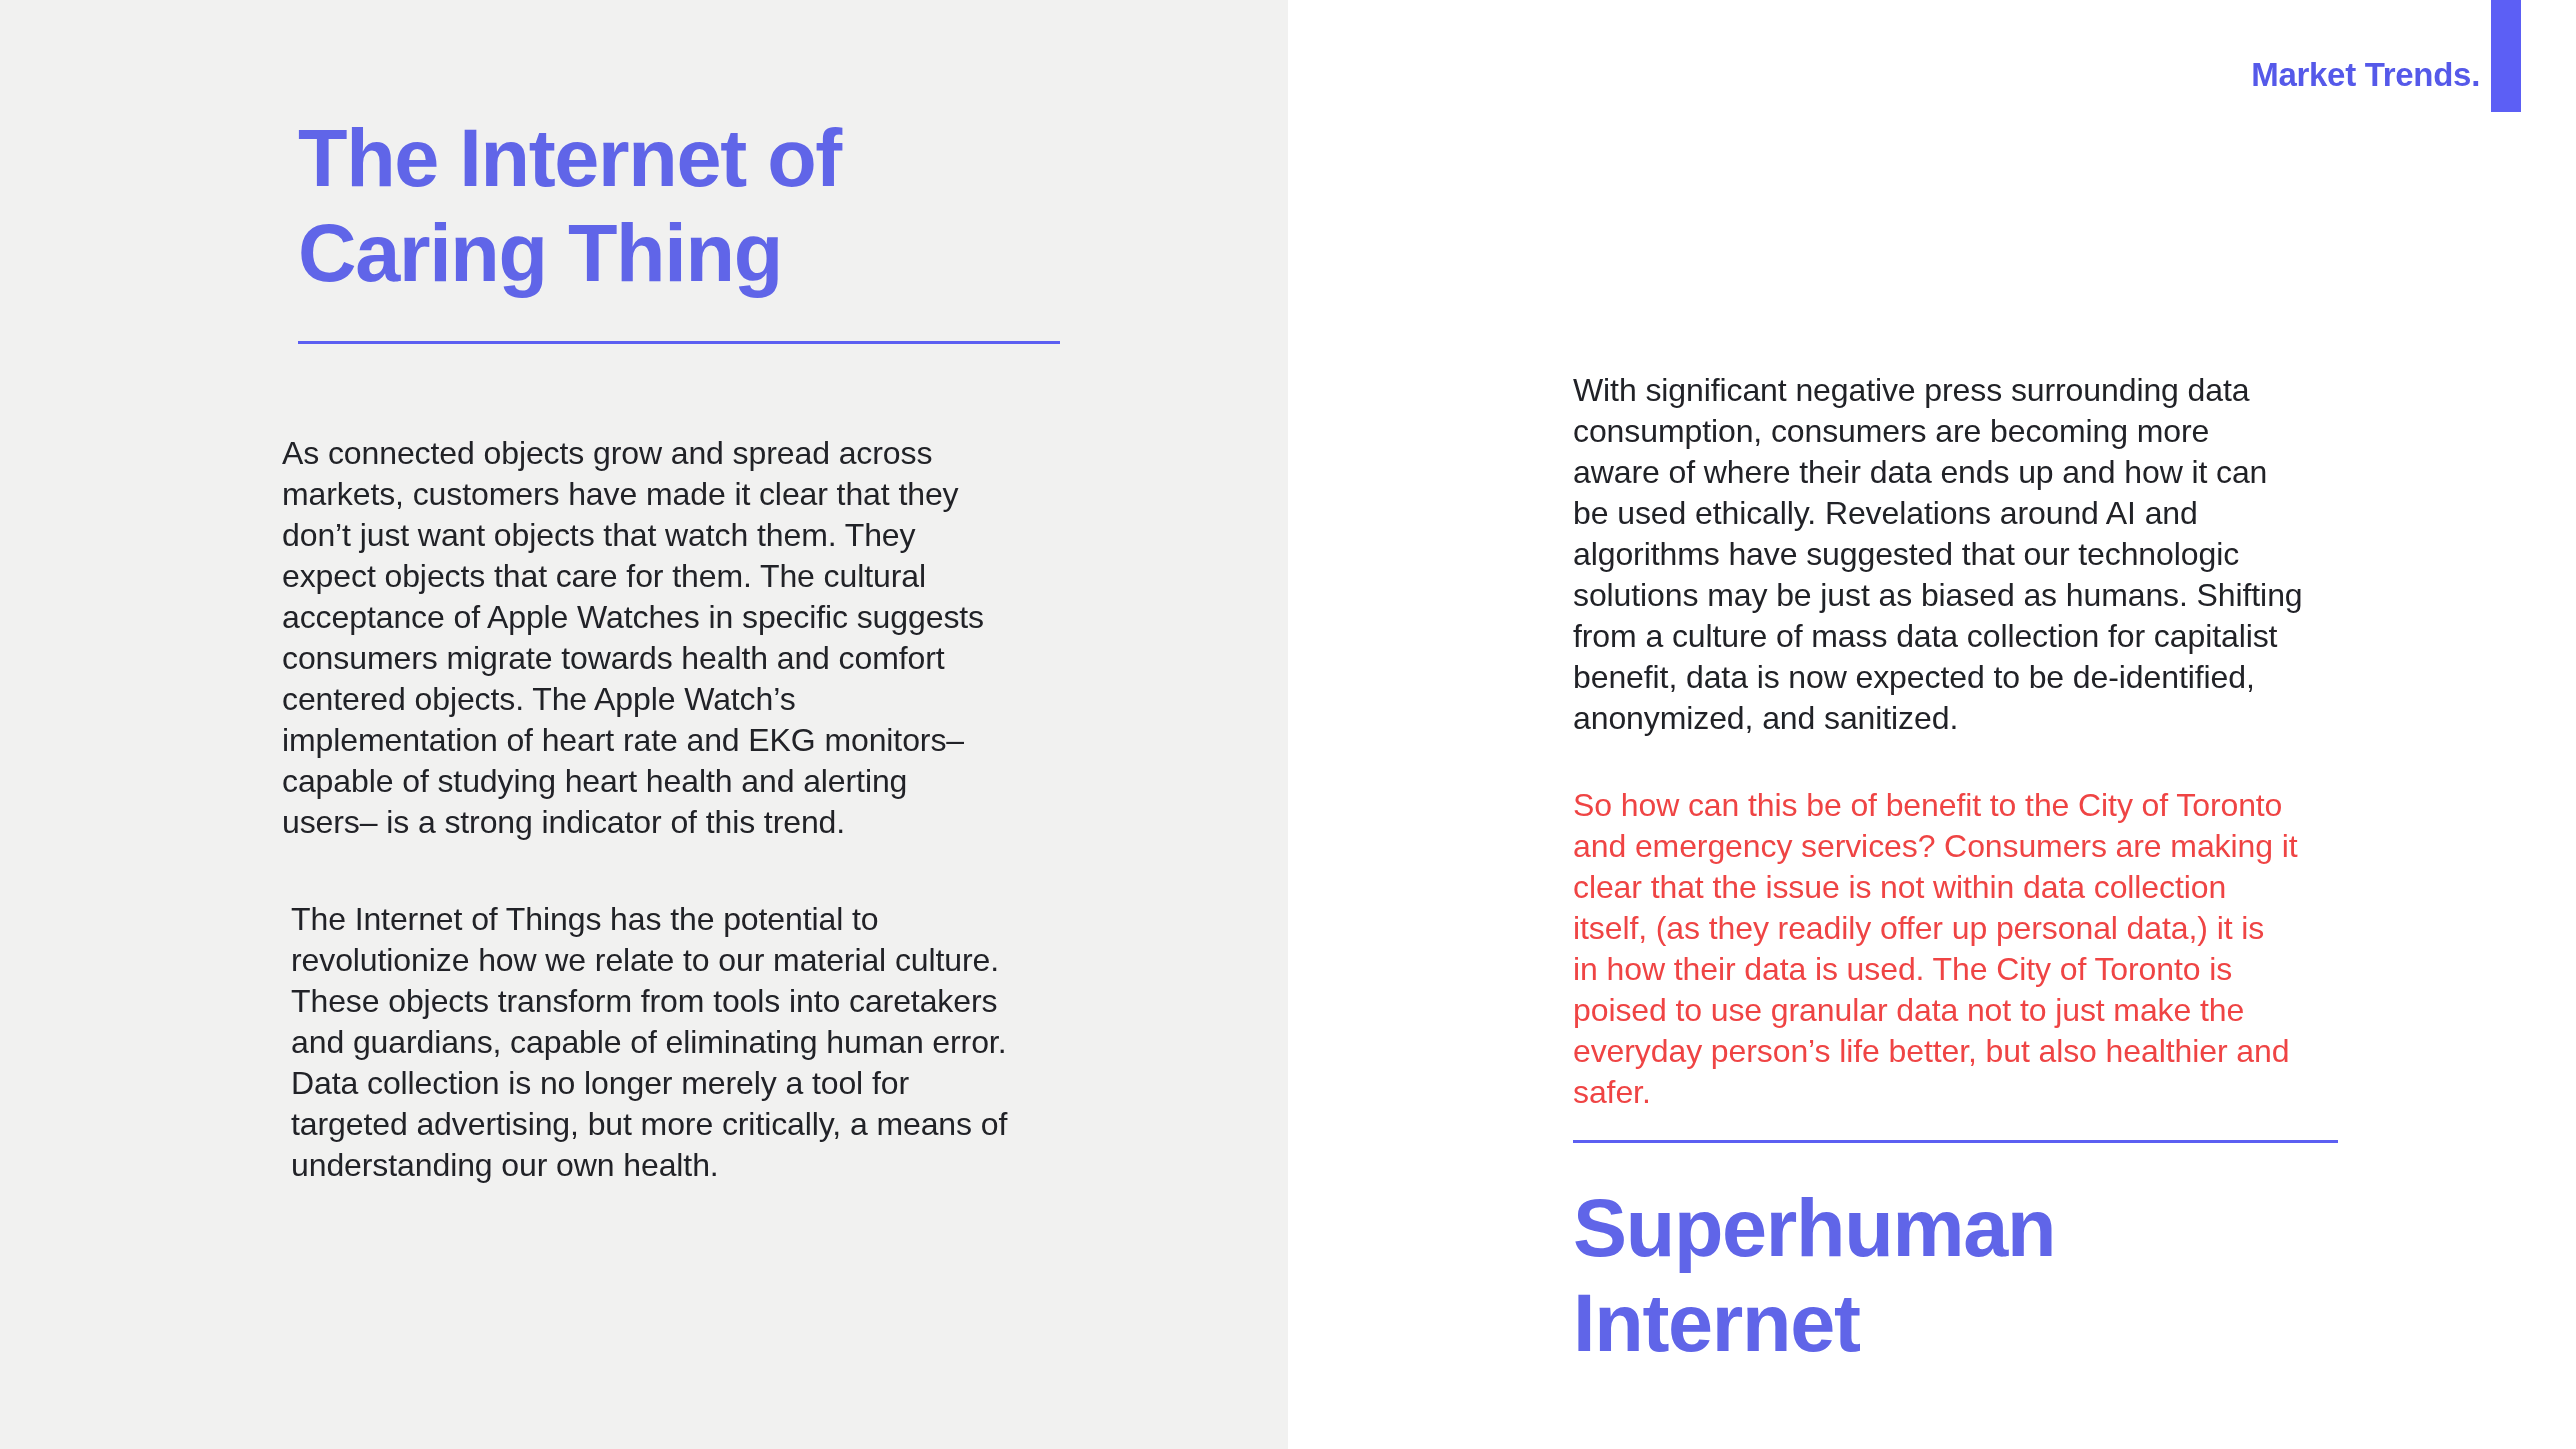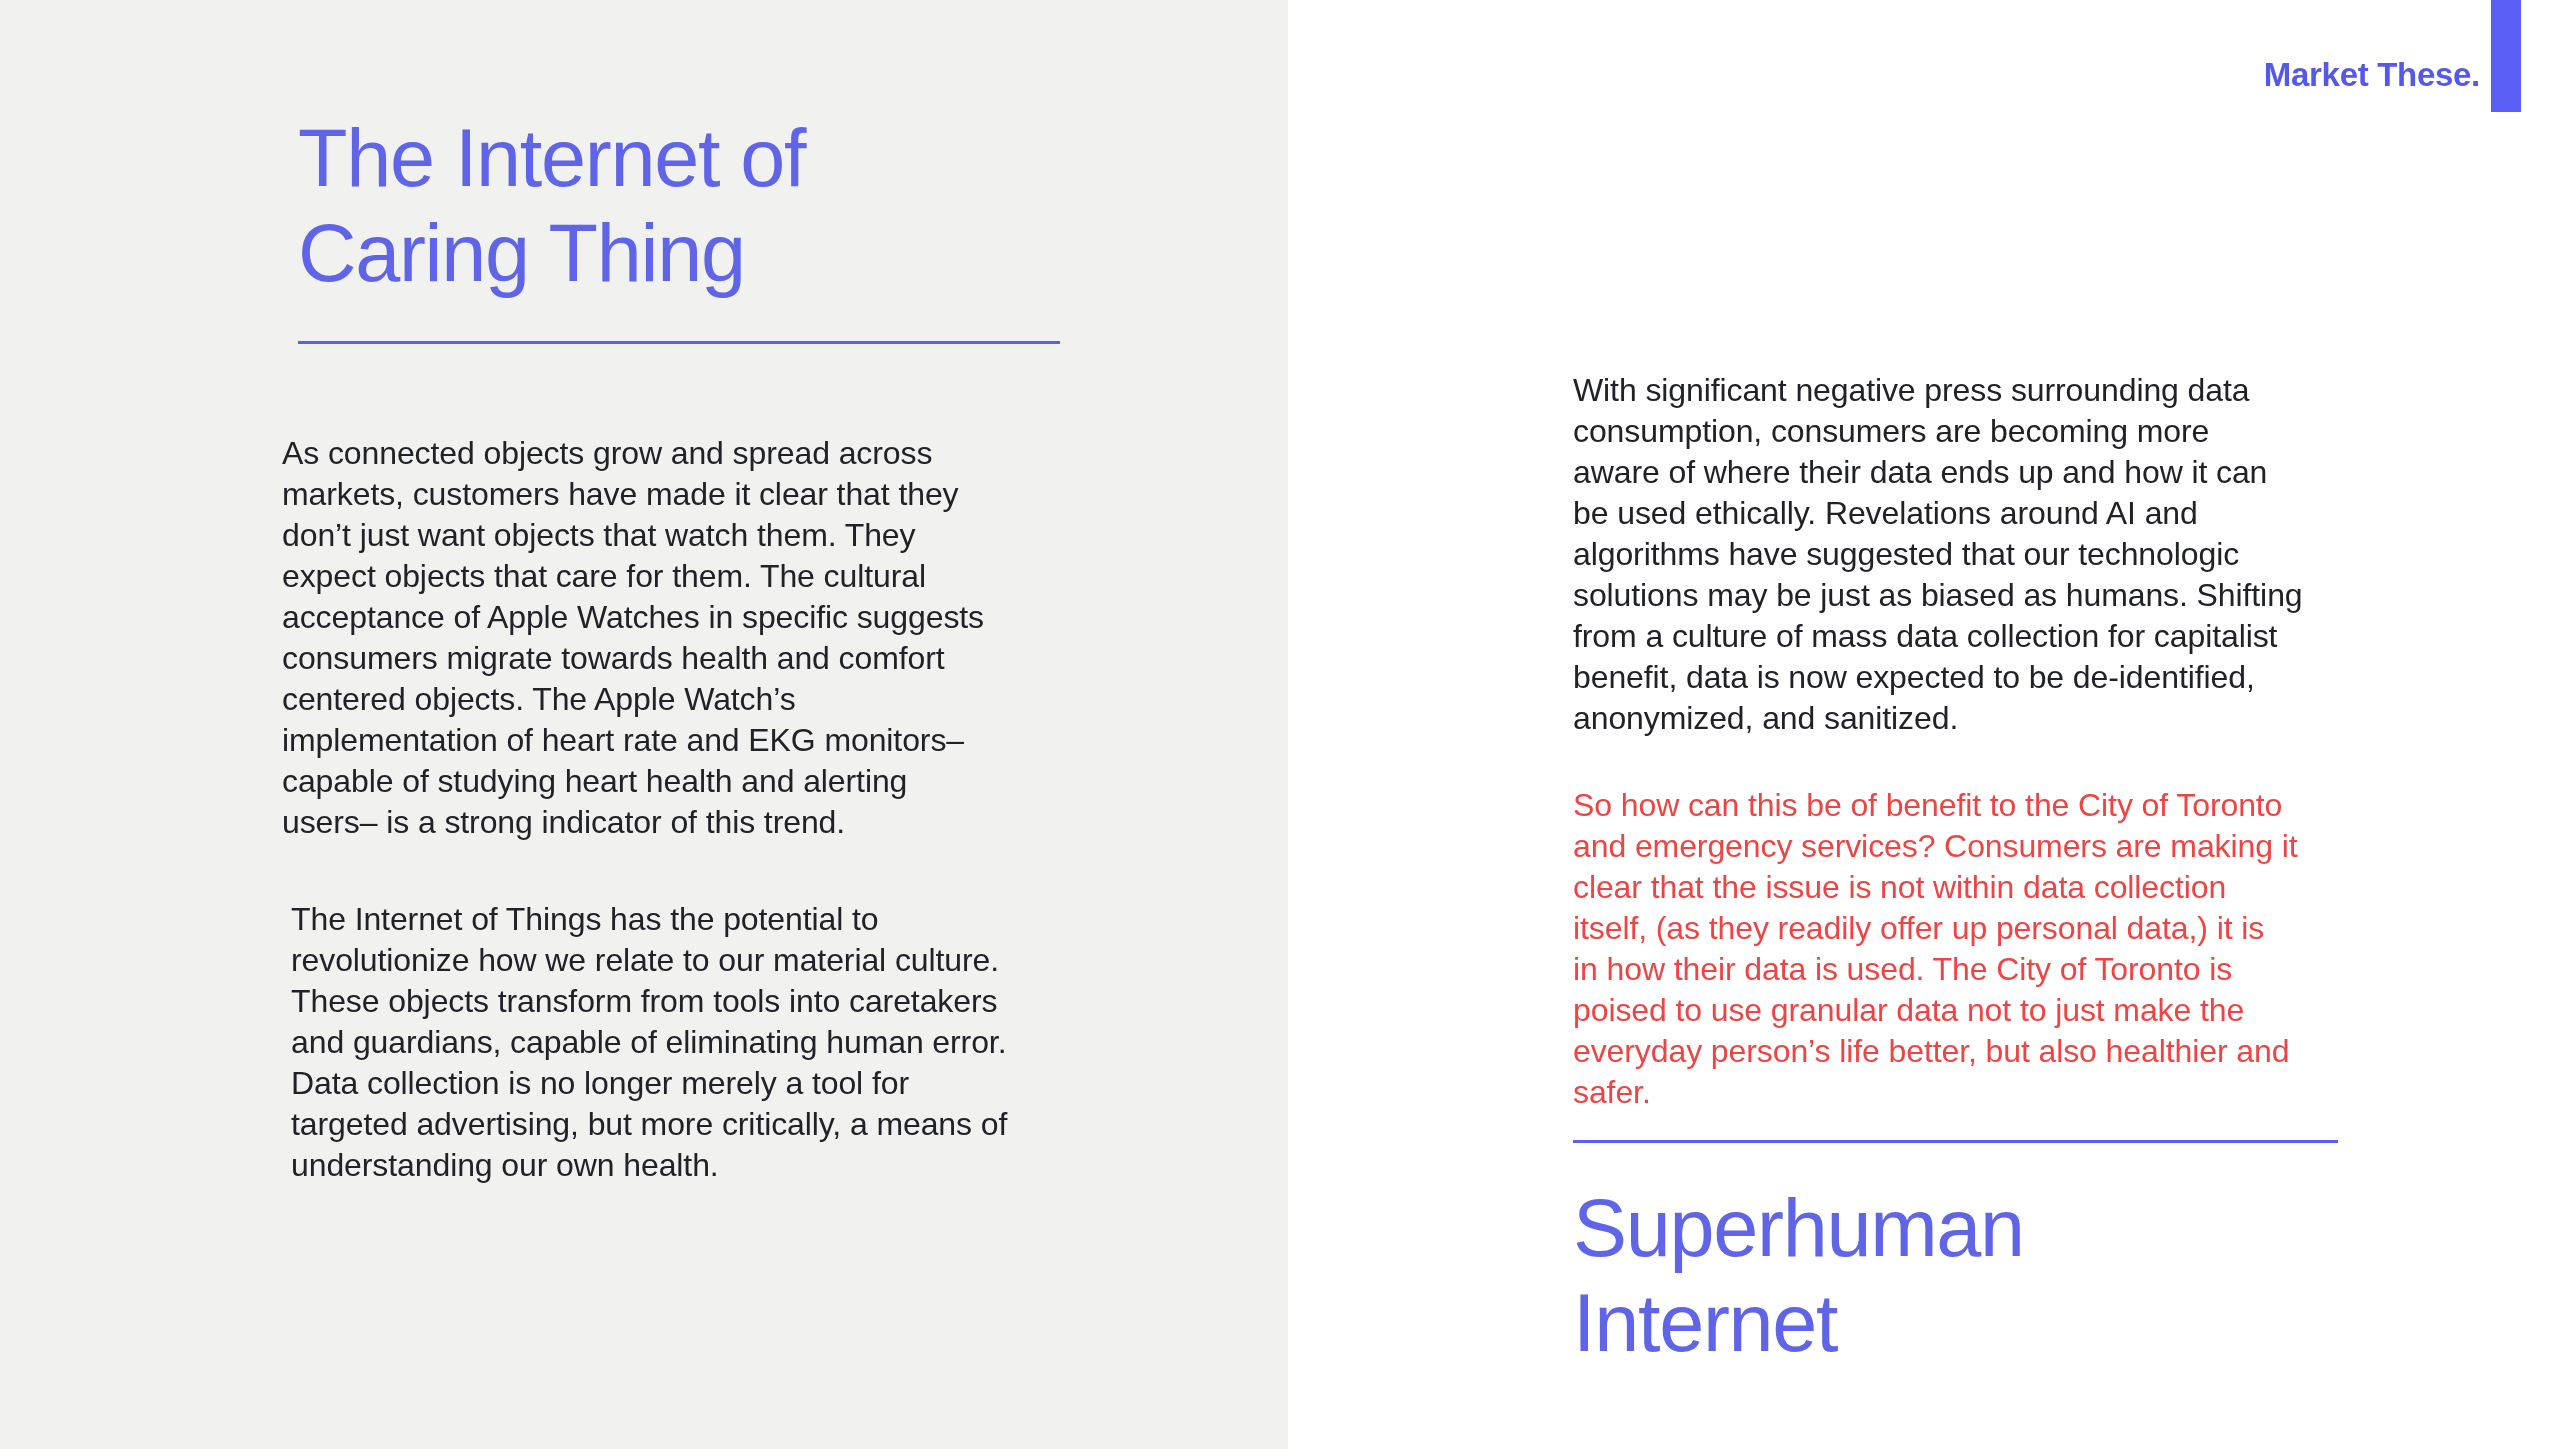--- a/index.html
+++ b/index.html
@@ -8,21 +8,21 @@
     position: relative;
     font-family: "Liberation Sans", sans-serif;
     background: #ffffff;
   }
   .panel { position: absolute; top: 0; height: 1449px; }
   .panel-left  { left: 0;    width: 1288px; }
   .panel-right { left: 1288px; width: 1288px; }
 
   .display-title {
     position: absolute;
-    font-weight: 400;
+    font-weight: 700;
     font-size: 81px;
     line-height: 95px;
     letter-spacing: -1.3px;
     white-space: pre-line;
   }
   .title-left  { left: 298px;  top: 111px; }
   .title-right { left: 1573px; top: 1181px; }
 
   .divider {
     position: absolute;
@@ -86,21 +86,21 @@
 users– is a strong indicator of this trend.</p>
 
 <p class="body-copy lp2" style="color: rgb(33, 34, 39);">The Internet of Things has the potential to
 revolutionize how we relate to our material culture.
 These objects transform from tools into caretakers
 and guardians, capable of eliminating human error.
 Data collection is no longer merely a tool for
 targeted advertising, but more critically, a means of
 understanding our own health.</p>
 
-<div class="section-label" style="color: rgb(85, 89, 233);">Market These.</div>
+<div class="section-label" style="color: rgb(85, 89, 233);">Market Trends.</div>
 
 <div class="accent-bar" style="background-color: rgb(92, 95, 245);"></div>
 
 <p class="body-copy rp1" style="color: rgb(33, 34, 39);">With significant negative press surrounding data
 consumption, consumers are becoming more
 aware of where their data ends up and how it can
 be used ethically. Revelations around AI and
 algorithms have suggested that our technologic
 solutions may be just as biased as humans. Shifting
 from a culture of mass data collection for capitalist

